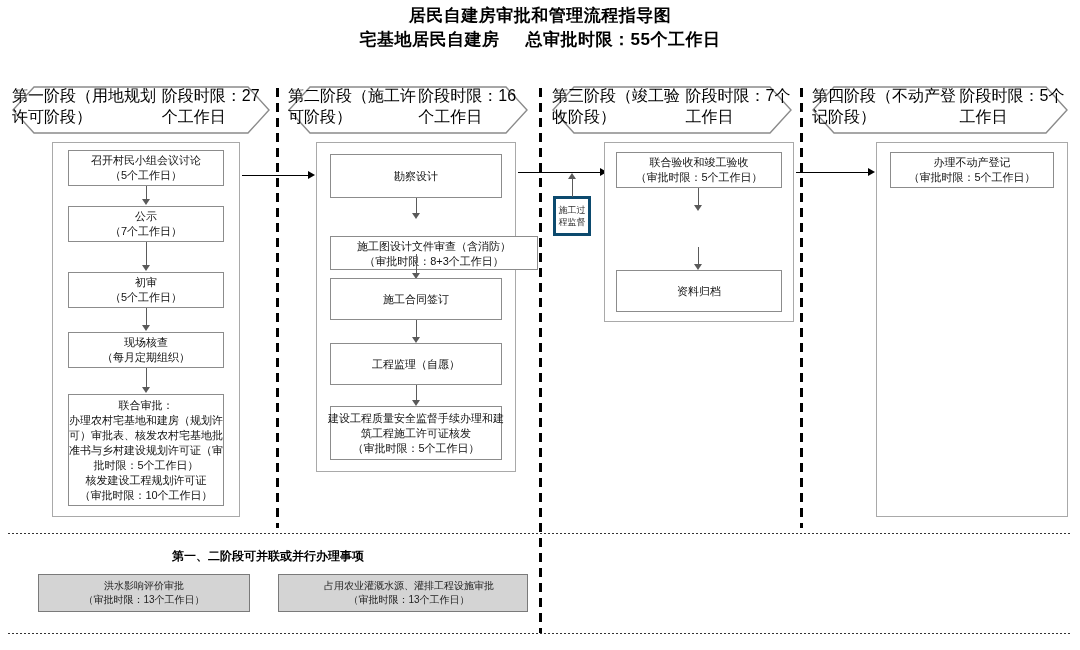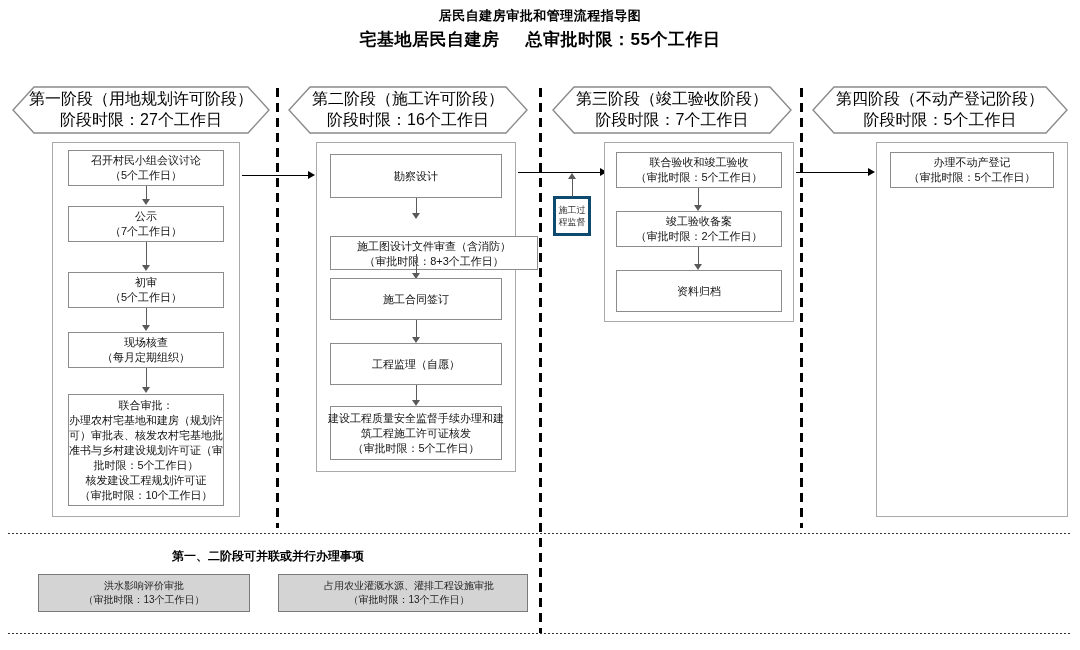--- a/index.html
+++ b/index.html
@@ -5,30 +5,30 @@
   html,body{margin:0;padding:0;}
   body{
     width:1080px;height:650px;background:#ffffff;
     font-family:"Liberation Sans","DejaVu Sans",sans-serif;
     color:#000;overflow:hidden;position:relative;
   }
   .canvas{position:relative;width:1080px;height:650px;}
 
   
   .title-block{position:absolute;left:0;top:4px;width:1080px;text-align:center;}
-  .title-line1{font-size:13px;font-weight:bold;letter-spacing:.5px;line-height:24px;}
+  .title-line1{font-size:17px;font-weight:bold;letter-spacing:.5px;line-height:24px;}
   .title-line2{font-size:17px;font-weight:bold;letter-spacing:.5px;line-height:24px;}
   .title-line2 .gap{display:inline-block;width:26px;}
 
   
   .hexwrap{position:absolute;top:86px;height:48px;}
   .hexwrap svg{position:absolute;left:0;top:0;}
   .hexwrap .hextext{
     position:absolute;left:0;top:0;width:100%;height:100%;
-    display:flex;flex-direction:column;align-items:center;justify-content:center;
+    display:flex;flex-direction:row;align-items:flex-start;justify-content:center;
     pointer-events:none;
   }
 
   
   .col-box{
     position:absolute;border:1px solid #a9a9a9;background:#fff;box-sizing:border-box;
   }
 
   
   .node{
@@ -229,24 +229,20 @@
 
   <div class="col-box" style="left:604px;top:142px;width:190px;height:180px;"></div>
 
   <div class="node" style="left:616px;top:152px;width:166px;height:36px;">
     <span class="l">联合验收和竣工验收</span>
     <span class="l">（审批时限：5个工作日）</span>
   </div>
   <div class="vline" style="left:698px;top:188px;height:18px;"></div>
   <div class="arrow-down" style="left:694px;top:205px;"></div>
 
-  <div class="node" style="left:616px;top:211px;width:166px;height:36px;">
-    <span class="l">竣工验收备案</span>
-    <span class="l">（审批时限：2个工作日）</span>
-  </div>
   <div class="vline" style="left:698px;top:247px;height:18px;"></div>
   <div class="arrow-down" style="left:694px;top:264px;"></div>
 
   <div class="node" style="left:616px;top:270px;width:166px;height:42px;">
     <span class="l">资料归档</span>
   </div>
 
   <div class="hline" style="left:796px;top:172px;width:74px;"></div>
   <div class="arrow-right" style="left:868px;top:167.5px;"></div>
 

